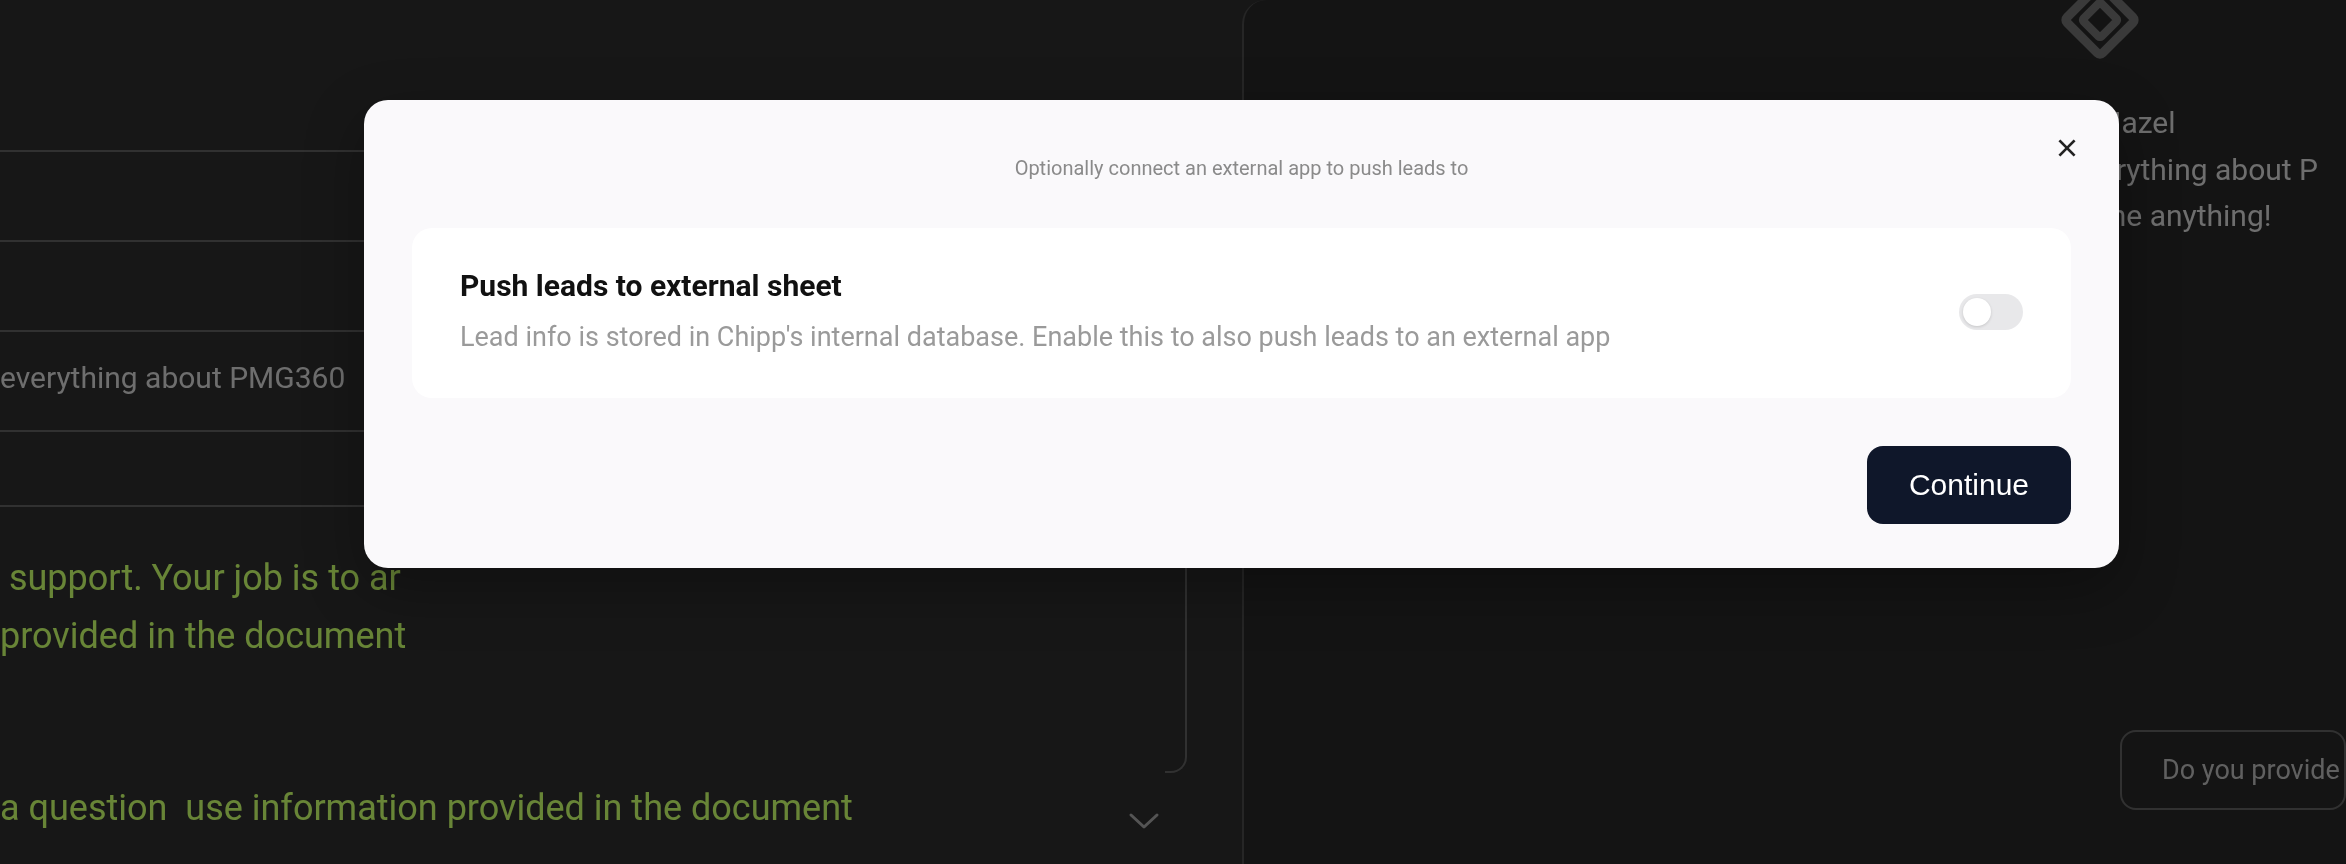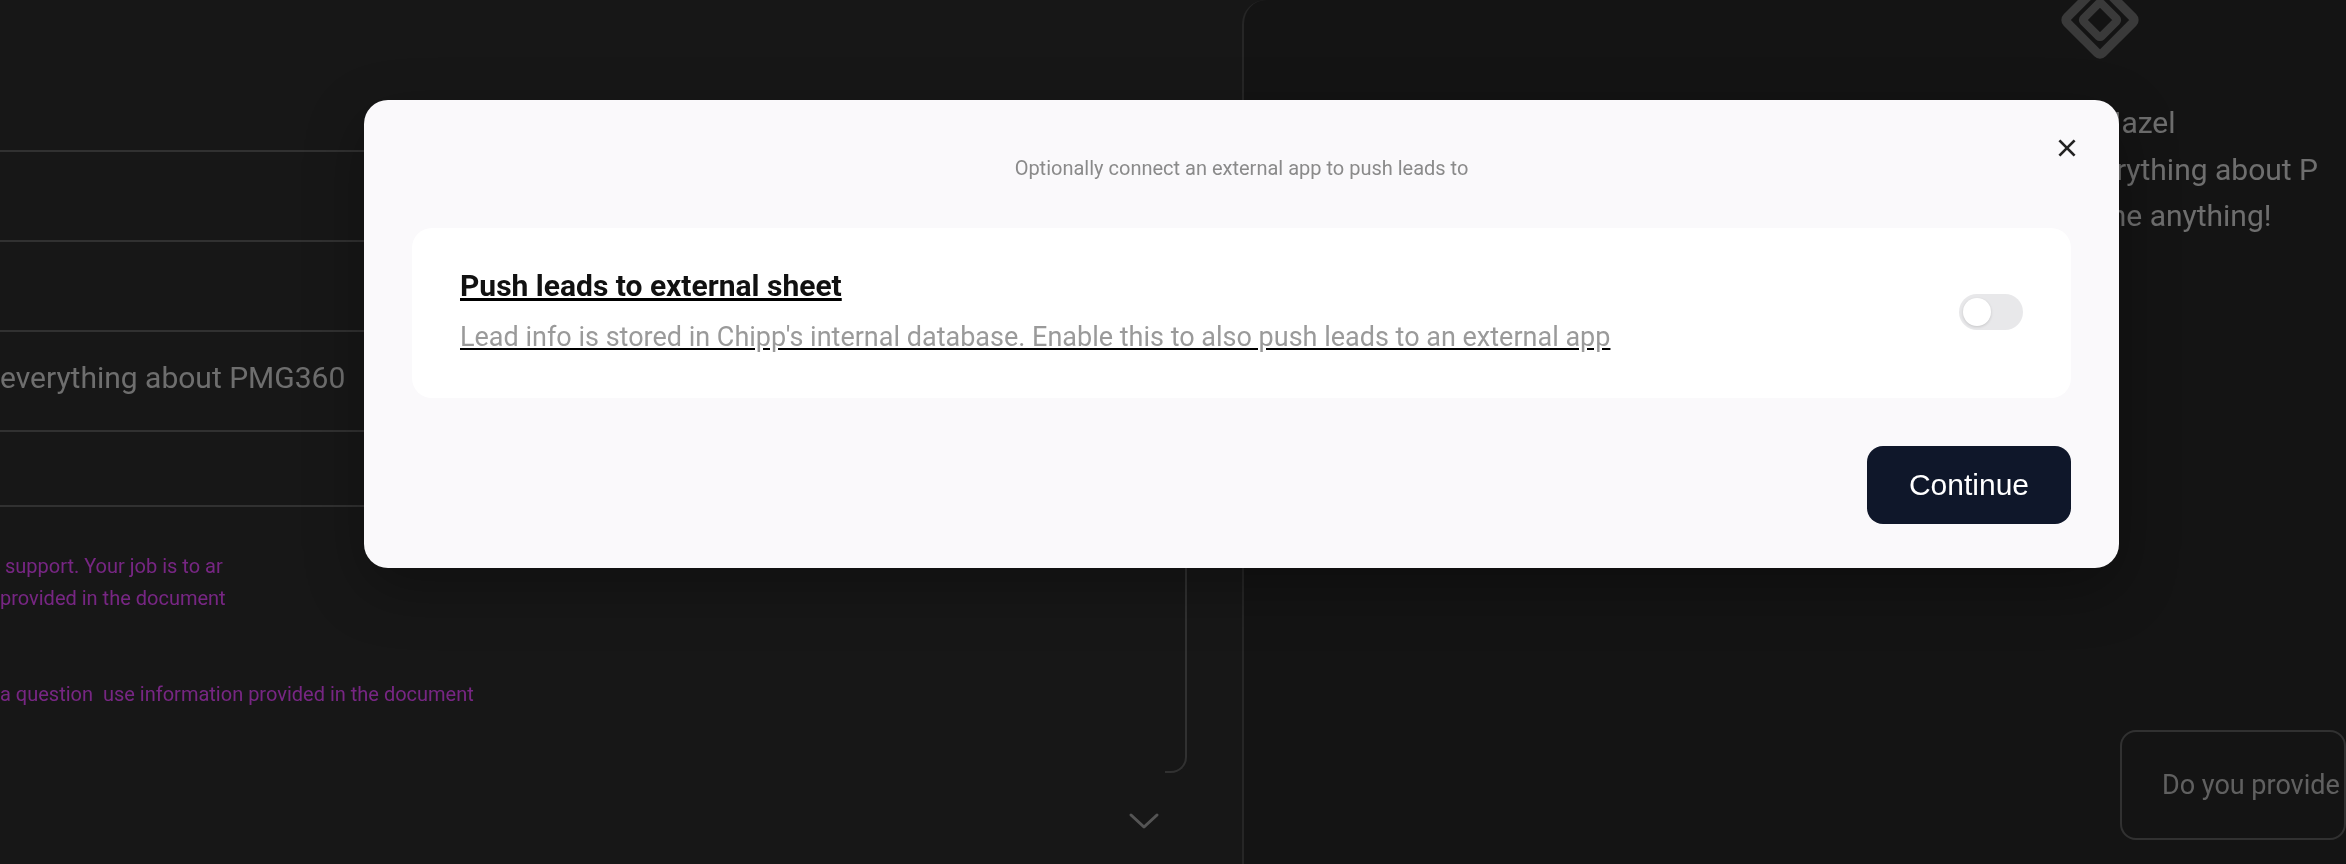--- a/index.html
+++ b/index.html
@@ -43,22 +43,22 @@
       top: 360px;
       color: #c8c8c8;
       font-size: 30px;
       white-space: nowrap;
     }
     
     .bg-left-text2 {
       position: absolute;
       left: 0;
       top: 550px;
-      color: #d946ef;
-      font-size: 20px;
+      color: #bef264;
+      font-size: 36px;
       line-height: 1.6;
       width: 1381px;
     }
     
     .bg-left-box-border {
       position: absolute;
       left: 1165px;
       top: 505px;
       width: 22px;
       height: 268px;
@@ -127,21 +127,21 @@
       font-size: 27px;
       padding: 14px 30px;
       line-height: 1.45;
     }
     
     .bg-suggestion2 {
       position: absolute;
       left: 2120px;
       top: 730px;
       width: 226px;
-      height: 110px;
+      height: 80px;
       border: 2px solid #5a5a5a;
       border-left: 2px solid #5a5a5a;
       border-radius: 16px;
       display: flex;
       align-items: center;
       justify-content: flex-start;
       color: #b0b0b0;
       font-size: 27px;
       padding: 14px 20px 14px 40px;
       white-space: nowrap;
@@ -206,21 +206,20 @@
     
     .option-card {
       background: #ffffff;
       border-radius: 20px;
       padding: 40px 48px;
       margin-top: 48px;
       display: flex;
       align-items: flex-start;
       justify-content: space-between;
       gap: 40px;
-      text-decoration: underline;
     }
     
     .option-text {
       flex: 1;
     }
     
     .option-title {
       font-size: 30px;
       font-weight: 700;
       color: #111;

